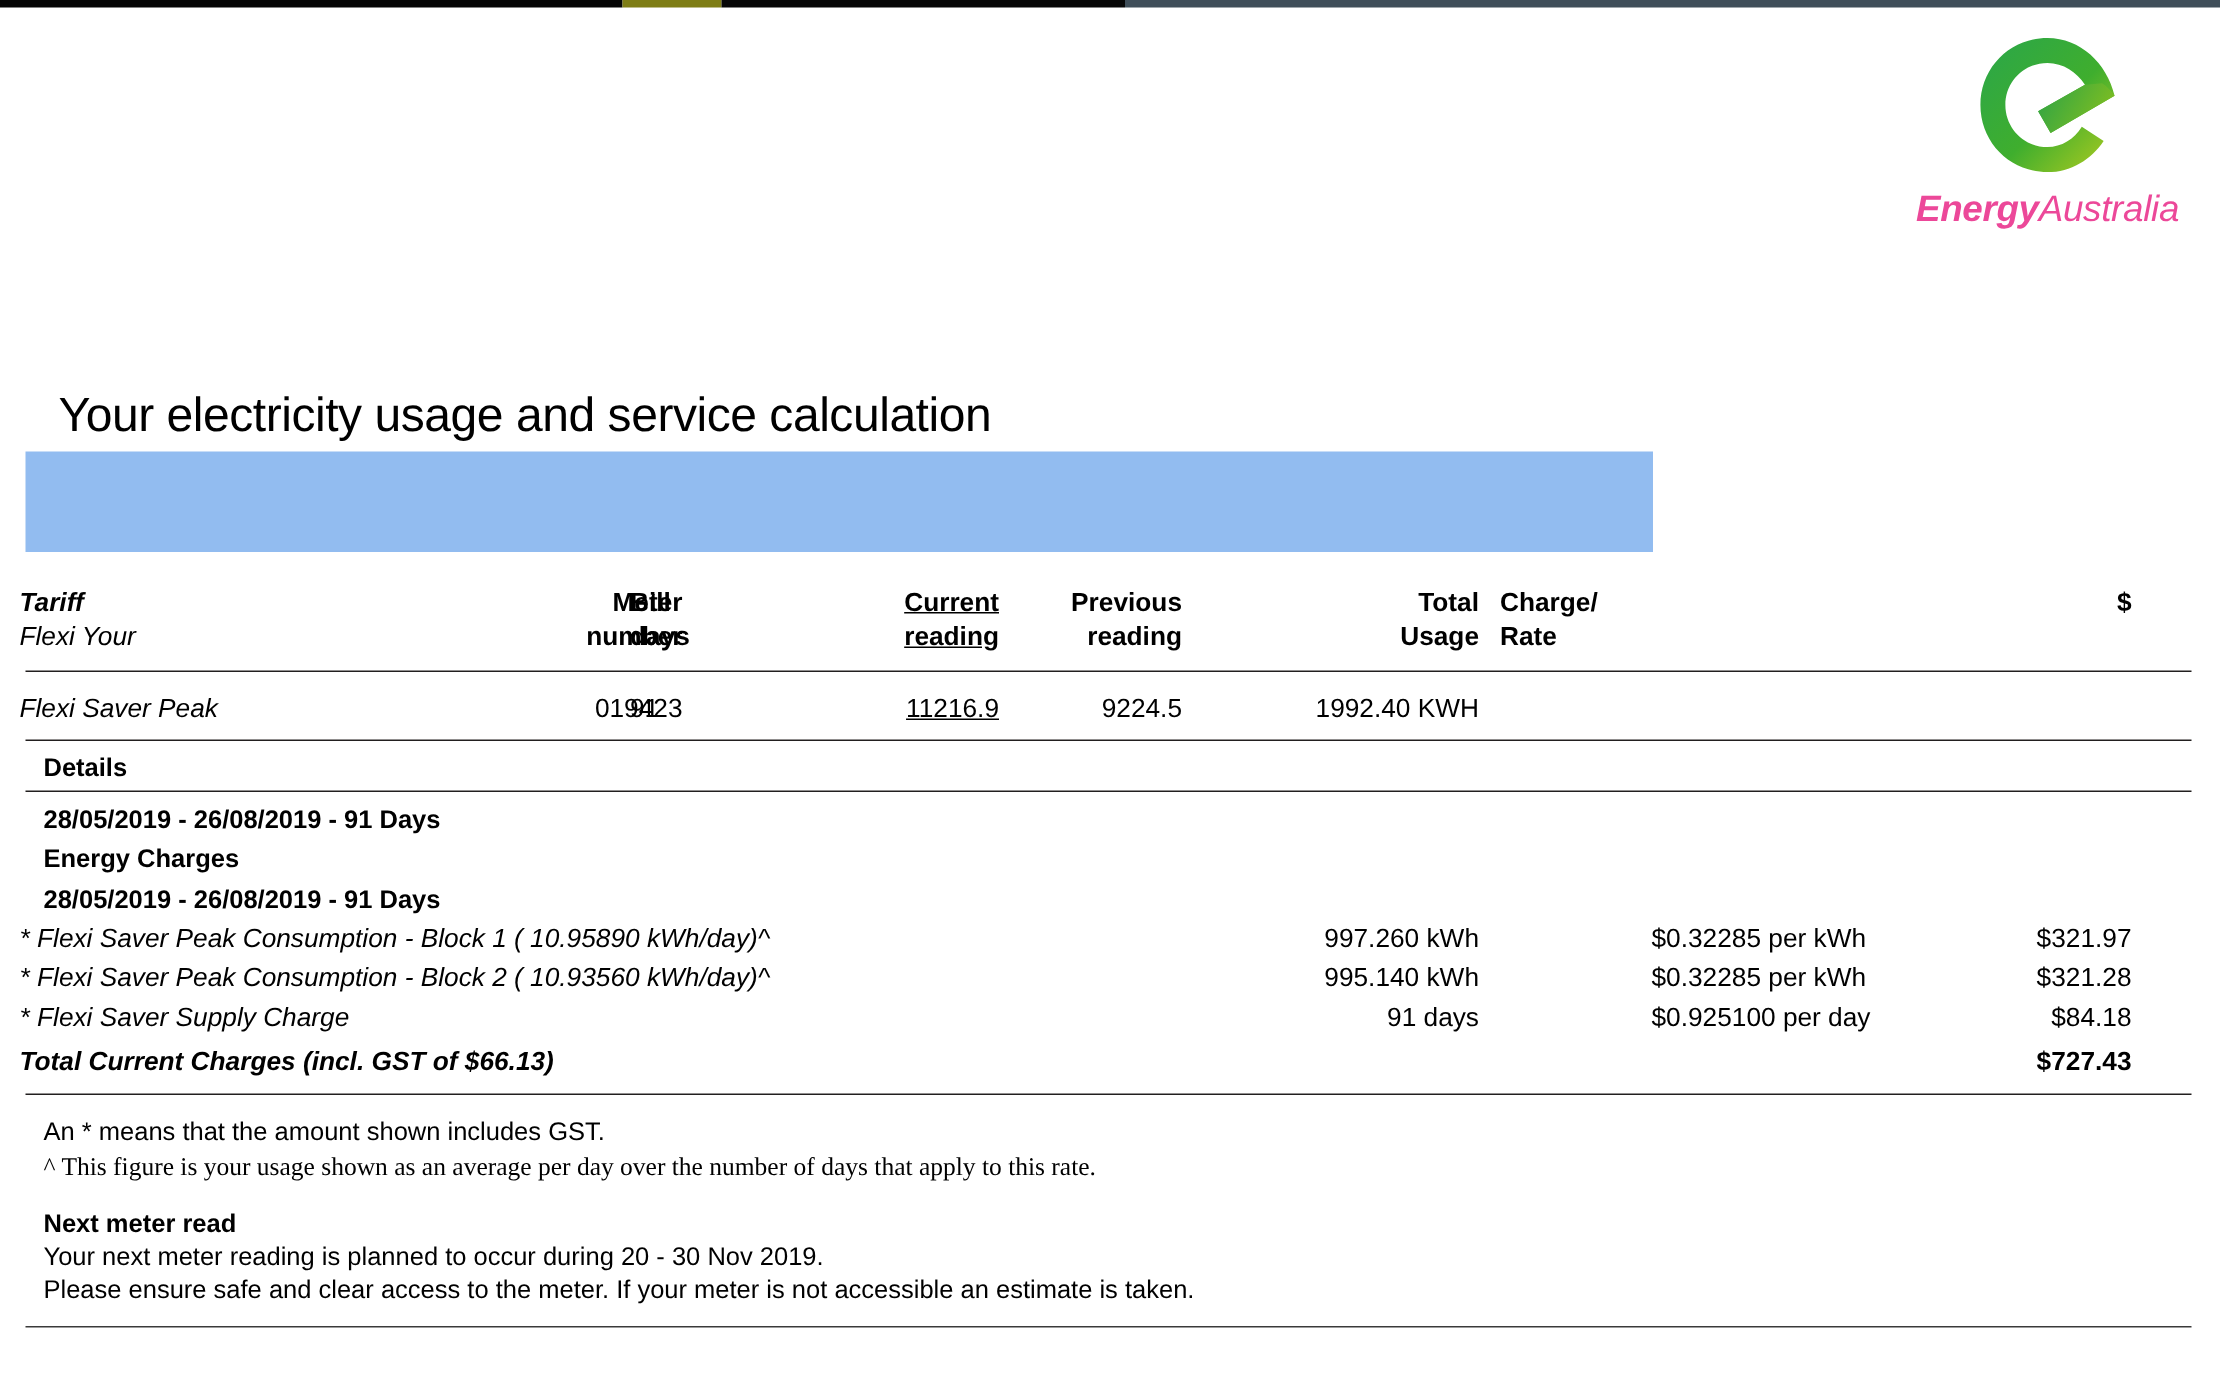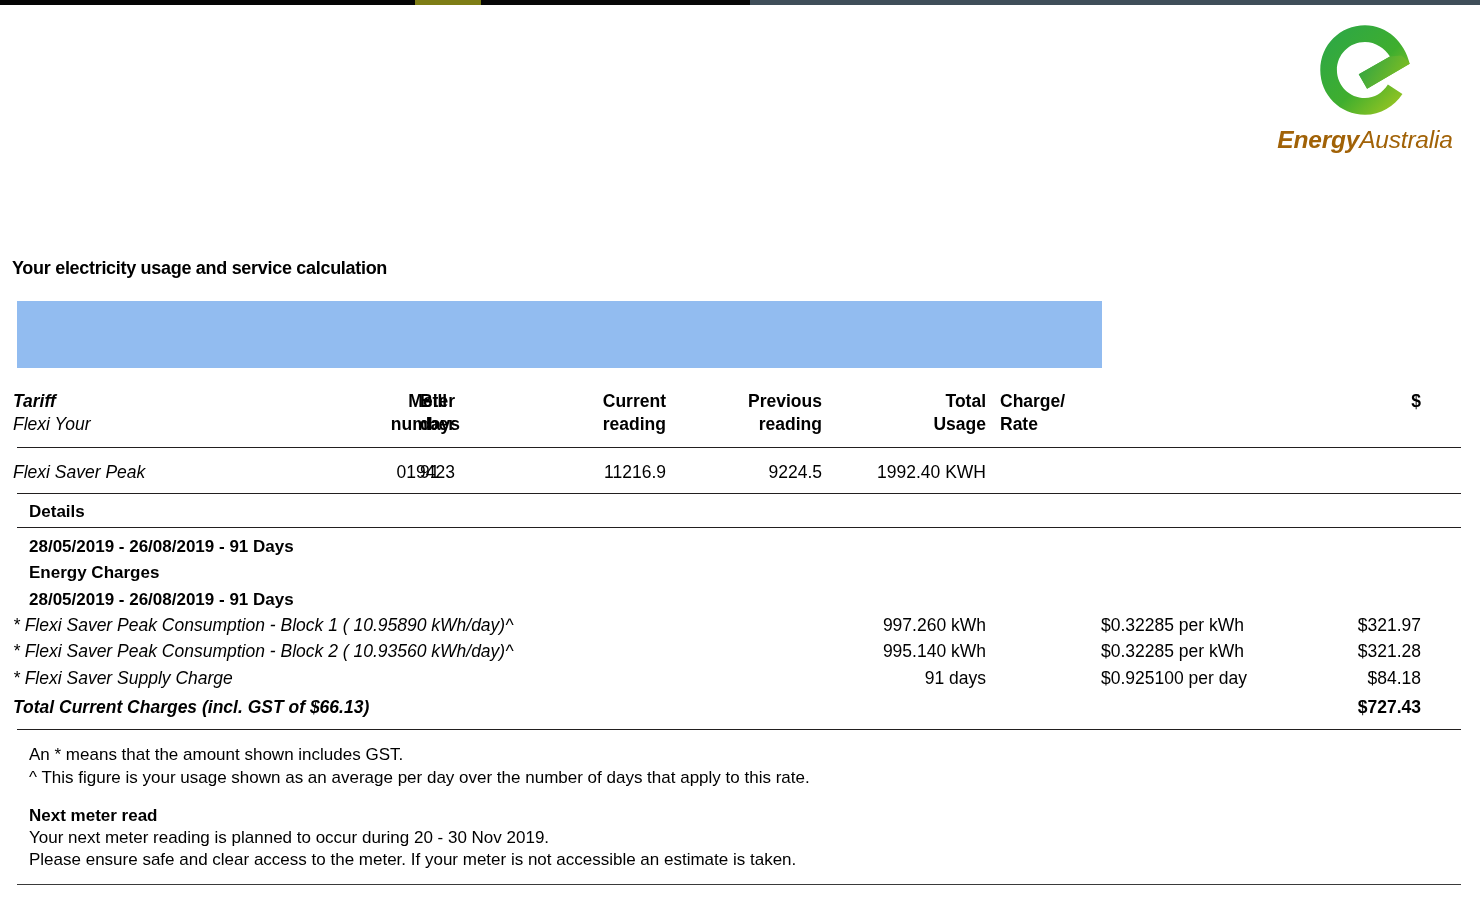--- a/index.html
+++ b/index.html
@@ -42,38 +42,38 @@
     width: 104px;
     height: 104px;
     margin: 0 auto 4px auto;
     display: block;
   }
   .logo-word {
     font-size: 24.5px;
     font-style: italic;
     letter-spacing: -0.2px;
     white-space: nowrap;
-    color: #a16207;
+    color: #ec4899;
   }
   .logo-word .w1 { font-weight: bold; }
   .logo-word .w2 { font-weight: normal; }
 
   
   .page {
     position: absolute;
     left: 0; top: 0;
     width: 1480px;
   }
 
   .section-title {
     position: absolute;
-    left: 12px;
+    left: 39px;
     top: 258px;
-    font-size: 18px;
-    font-weight: bold;
+    font-size: 32px;
+    font-weight: normal;
     letter-spacing: -0.3px;
   }
 
   .redaction-bar {
     position: absolute;
     left: 17px;
     top: 301px;
     width: 1085px;
     height: 67px;
     background: #92bcf0;
@@ -104,22 +104,22 @@
     font-size: 17.5px;
     line-height: 23px;
     white-space: nowrap;
   }
   .cell.b { font-weight: bold; }
 
   
   .c-tariff   { left: 13px; font-style: italic; }
   .c-meter    { left: 300px; width: 155px; text-align: right; }
   .c-days     { left: 420px; width: 123px; text-align: left; }
-  .c-cur      { left: 530px; width: 136px; text-align: right; }
-  .c-prev     { left: 670px; width: 152px; text-align: right; }
+  .c-cur      { left: 530px; width: 136px; text-align: right; text-decoration: underline; }
+  .c-prev     { left: 636px; width: 152px; text-align: right; }
   .c-usage    { left: 820px; width: 166px; text-align: right; }
   .c-rate     { left: 1000px; width: 216px; }
   .c-amt      { left: 1240px; width: 181px; text-align: right; }
 
   
   .d-usage    { left: 820px; width: 166px; text-align: right; }
   .d-rate     { left: 1101px; text-align: left; }
   .d-amt      { left: 1240px; width: 181px; text-align: right; }
 
   .note {
@@ -235,21 +235,21 @@
   </div>
 
   <div class="row" style="top:696px;">
     <div class="cell b c-tariff">Total Current Charges (incl. GST of $66.13)</div>
     <div class="cell b d-amt">$727.43</div>
   </div>
 
   <div class="rule" style="top:729px;"></div>
 
   <div class="note" style="top:743px;">An * means that the amount shown includes GST.</div>
-  <div class="note" style="top:766px;">^ This figure is your usage shown as an average per day over the number of days that apply to this rate.</div>
+  <div class="note" style="top:766px;font-family:Liberation Serif, serif;">^ This figure is your usage shown as an average per day over the number of days that apply to this rate.</div>
 
   <div class="note b" style="top:804px;">Next meter read</div>
   <div class="note" style="top:826px;">Your next meter reading is planned to occur during 20 - 30 Nov 2019.</div>
   <div class="note" style="top:848px;">Please ensure safe and clear access to the meter. If your meter is not accessible an estimate is taken.</div>
 
   <div class="rule-thin" style="top:884px;"></div>
 
 </div>
 
 </body></html>

